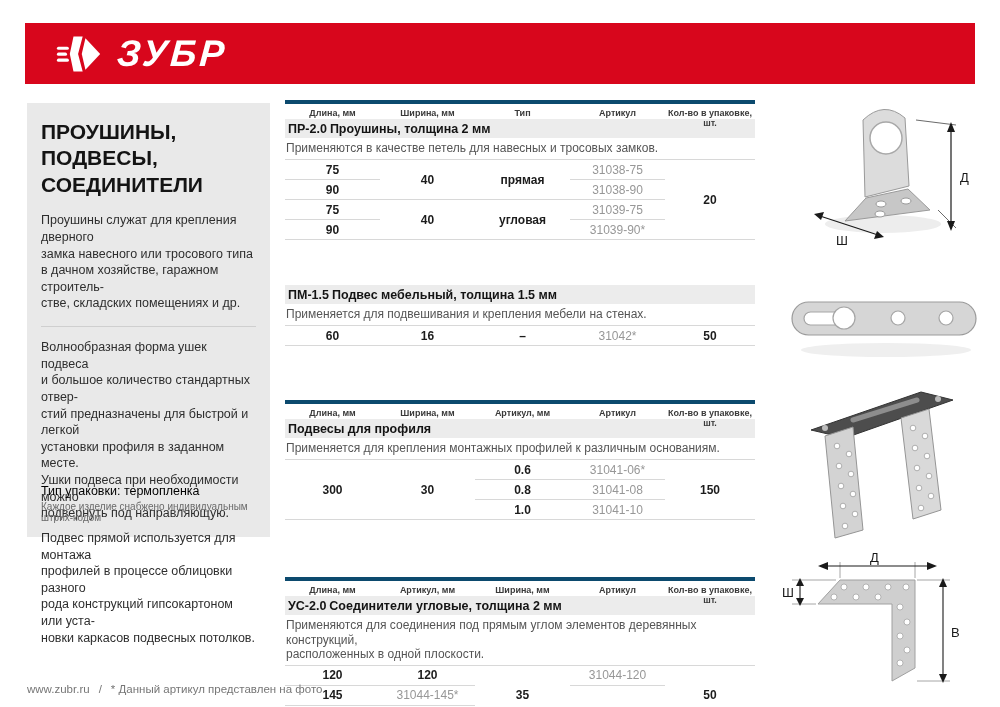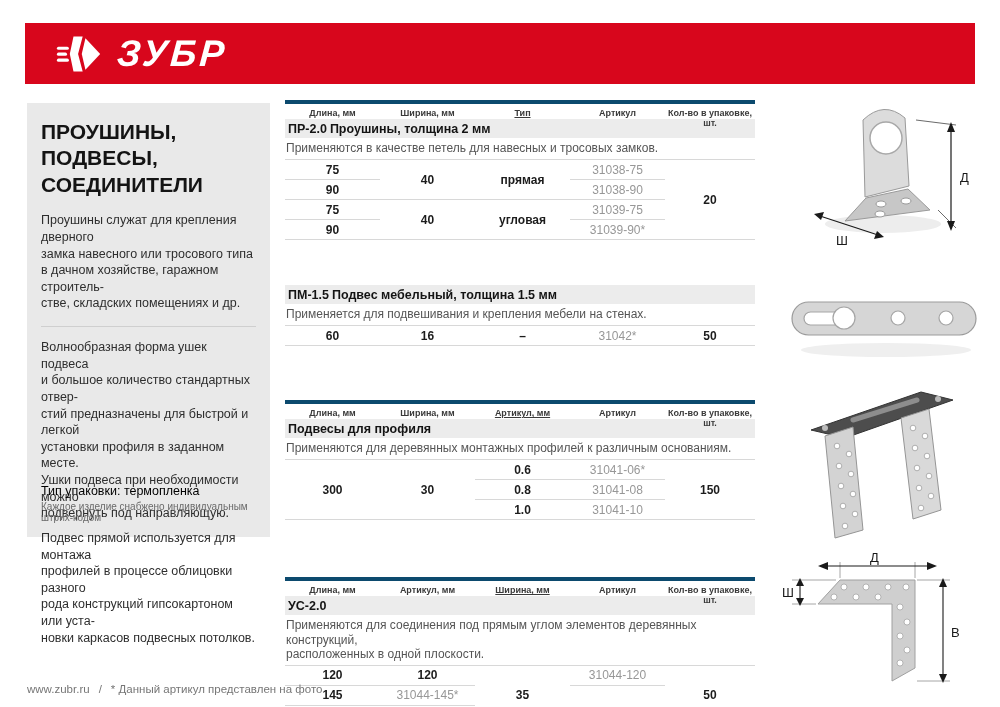--- a/index.html
+++ b/index.html
@@ -16,21 +16,21 @@
   .sidebar p { font-size:12.5px; color:#2e2e2e; line-height:1.33; white-space:pre-line; margin-bottom:8px; }
   .sidebar .divider { border-top:1px solid #cfcfcf; margin:14px 0 12px 0; }
   .sidebar-bottom { position:absolute; left:14px; bottom:14px; right:14px; }
   .pack-type { font-size:12.5px; color:#000000; margin-bottom:3px; }
   .pack-note { font-size:10px; color:#6a6a6a; }
 
   
   .main { position:absolute; left:285px; top:100px; width:470px; }
   .col-header { display:flex; border-top:4px solid #0c4a6e; padding:4px 0 3px 0; height:19px; }
   .col-header span { font-size:9px; font-weight:bold; color:#3a3a3a; text-align:center; }
-  .cw1 { width:95px; } .cw2 { width:95px; } .cw3 { width:95px;text-decoration:underline; } .cw4 { width:95px; } .cw5 { width:90px; }
+  .cw1 { width:95px; } .cw2 { width:95px; } .cw3 { width:95px; } .cw4 { width:95px; } .cw5 { width:90px; }
   .sec-title { background:#ececec; height:19px; display:flex; align-items:center; padding-left:3px; font-size:12.5px; font-weight:bold; color:#141414; }
   .sec-code { margin-right:3px; } .sec-code:empty { margin-right:0; }
   .sec-desc { font-size:12px; color:#555; padding:3px 0 4px 1px; line-height:1.18; white-space:pre-line; }
   table.data { border-collapse:collapse; width:470px; table-layout:fixed; border-top:1px solid #d8d8d8; }
   table.data td { height:20px; text-align:center; font-size:12px; border-bottom:1px solid #d8d8d8; }
   td.dim { font-weight:bold; color:#1c1c1c; }
   td.art { color:#979797; }
   .sec2 { margin-top:45px; } .sec3 { margin-top:54px; } .sec4 { margin-top:57px; }
 
   
@@ -159,21 +159,21 @@
       <span class="cw1">Длина, мм</span>
       <span class="cw2">Ширина, мм</span>
       <span class="cw3">Артикул, мм</span>
       <span class="cw4">Артикул</span>
       <span class="cw5">Кол-во в упаковке, шт.</span>
     </div>
     <div class="sec-title">
       <span class="sec-code"></span>
       <span>Подвесы для профиля</span>
     </div>
-    <div class="sec-desc">Применяются для деревянных монтажных профилей к различным основаниям.</div>
+    <div class="sec-desc">Применяется для крепления монтажных профилей к различным основаниям.</div>
     <table class="data">
       <colgroup>
           <col class="cw1">
           <col class="cw2">
           <col class="cw3">
           <col class="cw4">
           <col class="cw5">
         </colgroup>
       <tbody>
           <tr>
@@ -198,20 +198,21 @@
   <div class="sec4">
     <div class="col-header">
       <span class="cw1">Длина, мм</span>
       <span class="cw2">Артикул, мм</span>
       <span class="cw3">Ширина, мм</span>
       <span class="cw4">Артикул</span>
       <span class="cw5">Кол-во в упаковке, шт.</span>
     </div>
     <div class="sec-title">
       <span class="sec-code">УС-2.0</span>
+      <span>Соединители угловые, толщина 2 мм</span>
     </div>
     <div class="sec-desc">Применяются для соединения под прямым углом элементов деревянных конструкций,
 расположенных в одной плоскости.</div>
     <table class="data">
       <colgroup>
           <col class="cw1">
           <col class="cw2">
           <col class="cw3">
           <col class="cw4">
           <col class="cw5">

